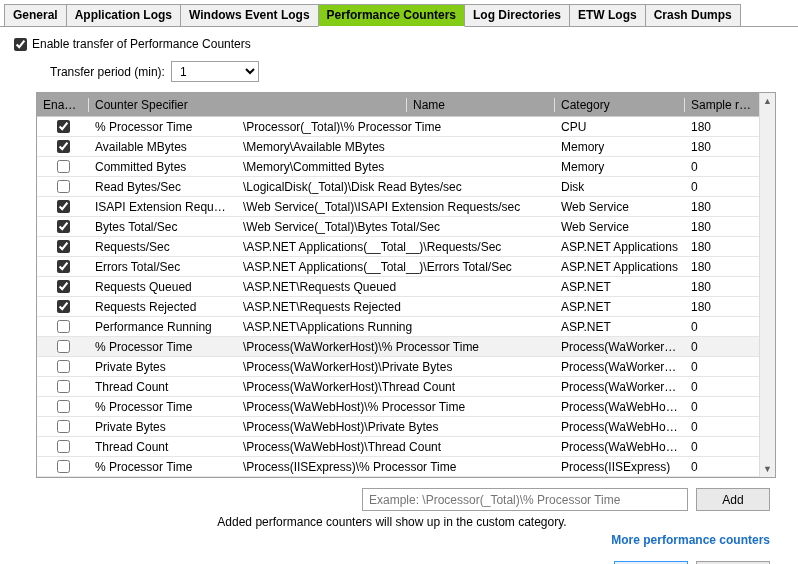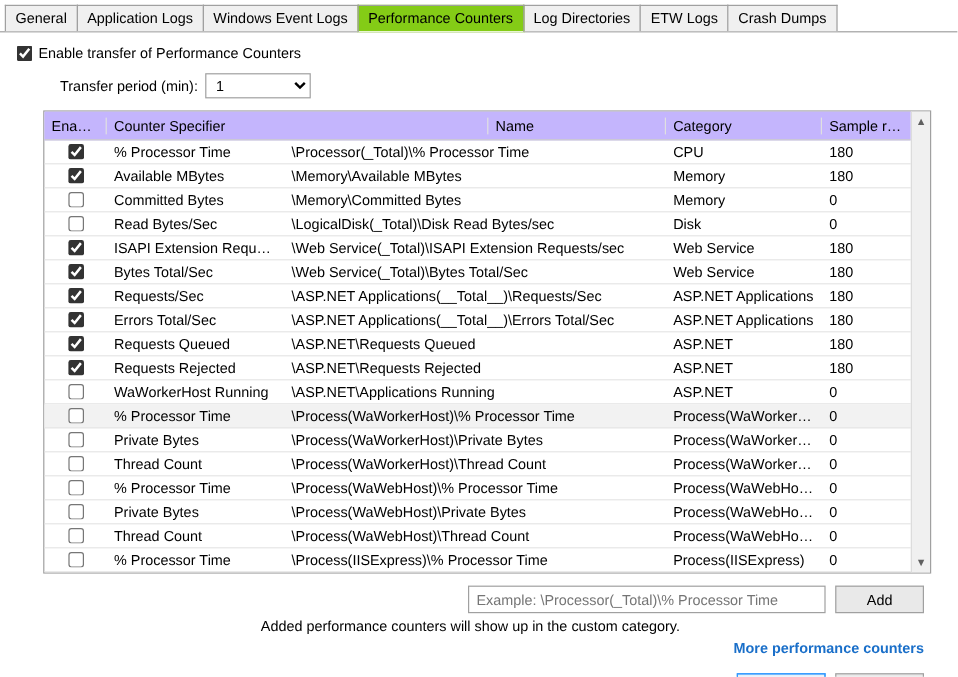--- a/index.html
+++ b/index.html
@@ -22,20 +22,21 @@
   }
   .tab {
     padding: 3px 8px 4px 8px;
     border: 1px solid #a0a0a0;
     border-bottom: none;
     background: #f0f0f0;
     margin-right: -1px;
     position: relative;
     white-space: nowrap;
     cursor: default;
+    font-weight: bold;
   }
   .tab.active {
     background: #84cc16;
     border-bottom: 1px solid #fff;
     margin-bottom: -1px;
     z-index: 2;
   }
   .tab-panel {
     padding: 10px 14px 10px 14px;
   }
@@ -65,21 +66,21 @@
   }
   .grid-scroll-area { display:flex; }
   .grid-body { flex:1; }
   .thead-row, .trow {
     display: flex;
     align-items: center;
     height: 20px;
     border-bottom: 1px solid #e5e5e5;
   }
   .thead-row {
-    background: #c4b5fd;
+    background: #a3a3a3;
     height: 24px;
     border-bottom: 1px solid #cccccc;
   }
   .th, .td {
     padding: 0 6px;
     white-space: nowrap;
     overflow: hidden;
     text-overflow: ellipsis;
   }
   .th {
@@ -101,21 +102,21 @@
   .vscroll .arrow-up, .vscroll .arrow-down {
     position:absolute; left:0; right:0; height:16px;
     color:#606060; font-size:9px; text-align:center; line-height:16px;
   }
   .vscroll .arrow-up{ top:0;} .vscroll .arrow-down{ bottom:0;}
   .add-row {
     display:flex; justify-content:flex-end; gap:8px;
     margin: 10px 14px 4px 0;
   }
   .textbox {
-    width: 298px; height:23px;
+    width: 326px; height:23px;
     border:1px solid #a0a0a0;
     font: inherit;
     padding: 0 6px;
     color:#777;
   }
   .btn {
     min-width: 74px; height:23px;
     border:1px solid #a0a0a0;
     background:#e9e9e9;
     font:inherit;
@@ -283,21 +284,21 @@
               <div class="td col-spec">\ASP.NET\Requests Rejected</div>
               <div class="td col-cat">ASP.NET</div>
               <div class="td col-rate">180</div>
             </div>
             <div class="trow">
               <div class="td col-enabled">
                 <div class="td-inner">
                   <input type="checkbox" style="">
                 </div>
               </div>
-              <div class="td col-name">WaWorkerHost Running</div>
+              <div class="td col-name">Performance Running</div>
               <div class="td col-spec">\ASP.NET\Applications Running</div>
               <div class="td col-cat">ASP.NET</div>
               <div class="td col-rate">0</div>
             </div>
             <div class="trow sel">
               <div class="td col-enabled">
                 <div class="td-inner">
                   <input type="checkbox" style="">
                 </div>
               </div>

